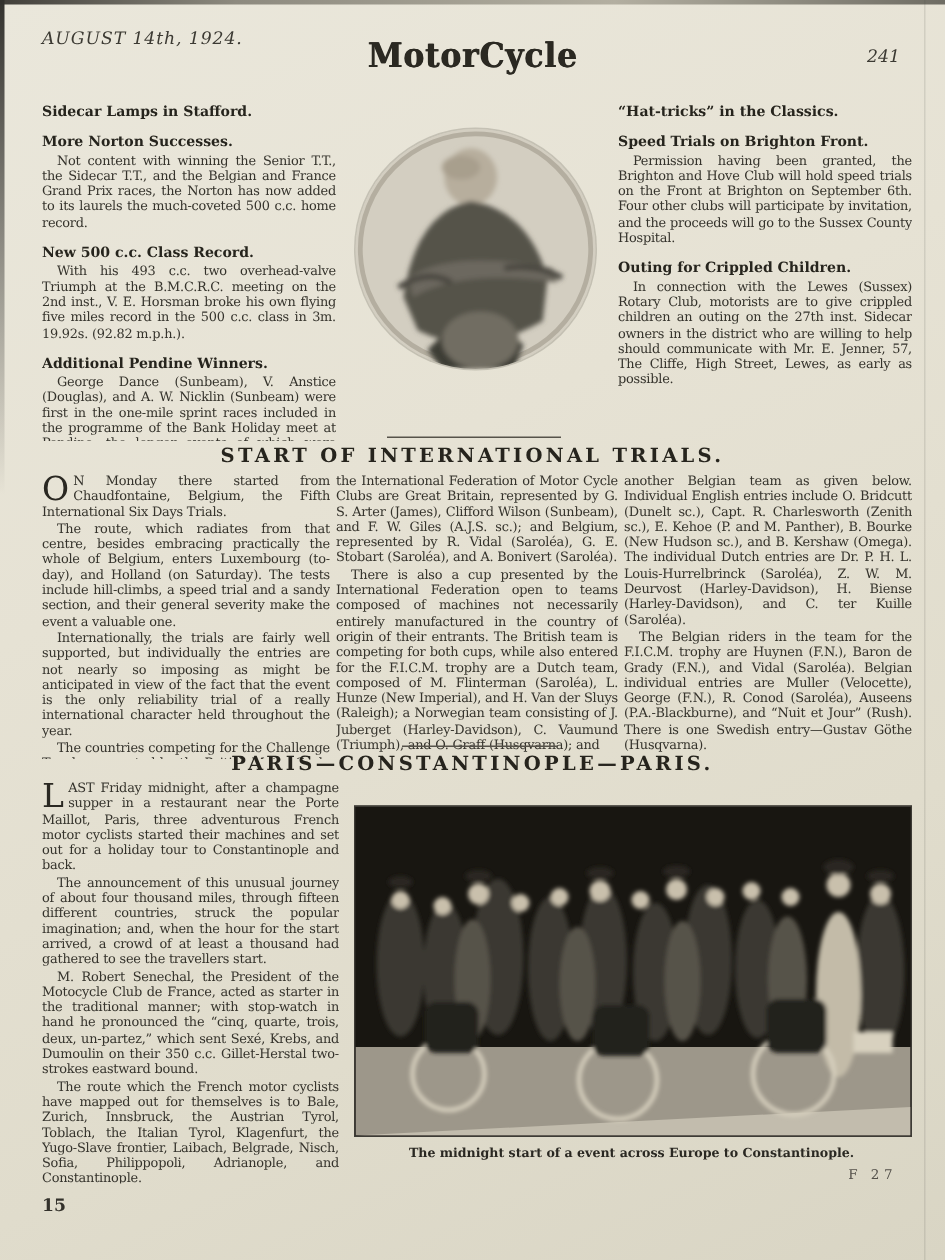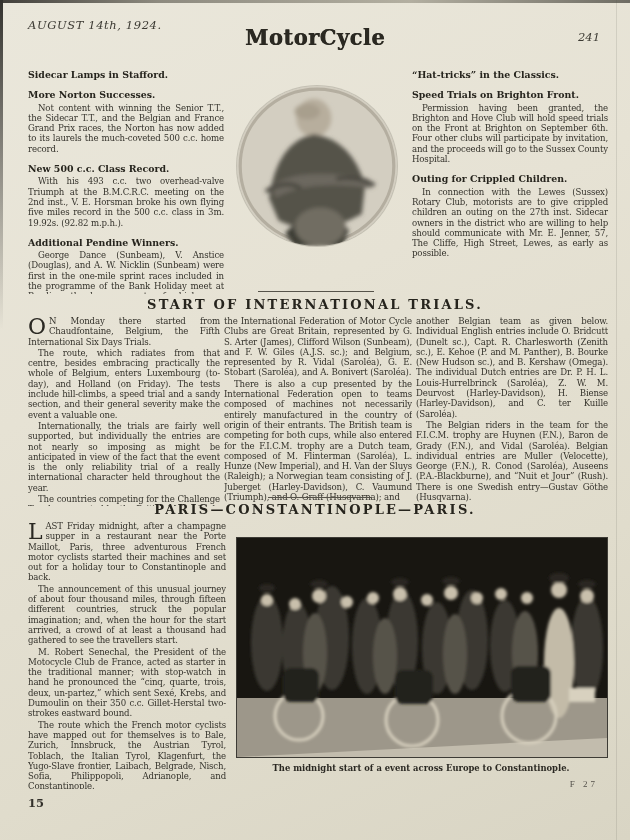--- a/index.html
+++ b/index.html
@@ -47,21 +47,21 @@
   .dropcap { float:left; font-size:22px; line-height:19px; padding:1px 3px 0 0;
     font-weight:normal; color:#2a2822; }
 
   .photo-frame { position:absolute; left:236px; top:537px; width:370px; height:219px;
     border:1px solid #3d3b35; background:#14130f; }
   .photo-frame svg { display:block; width:100%; height:100%; }
   .photo-caption { position:absolute; left:236px; top:763px; width:370px;
     text-align:center; font-weight:bold; font-size:8.4px; color:#2a2822; }
 
   .press-mark { position:absolute; right:32px; top:779px; font-size:9px;
-    letter-spacing:3px; color:#53504a;font-family:Liberation Serif, serif; }
+    letter-spacing:3px; color:#53504a; }
   .ftr-pageno { position:absolute; left:28px; top:796px; font-weight:bold;
     font-size:11.5px; color:#33312b; }
 </style>
 </head>
 <body>
 
 <div class="page">
   <div class="edge-top"></div>
   <div class="edge-left"></div>
   <div class="edge-right"></div>
@@ -110,21 +110,21 @@
     <p class="para">Permission having been granted, the Brighton and Hove Club will hold speed trials on the Front at Brighton on September 6th. Four other clubs will participate by invitation, and the proceeds will go to the Sussex County Hospital.</p>
     <div class="brief-h">Outing for Crippled Children.</div>
     <p class="para">In connection with the Lewes (Sussex) Rotary Club, motorists are to give crippled children an outing on the 27th inst. Sidecar owners in the district who are willing to help should communicate with Mr. E. Jenner, 57, The Cliffe, High Street, Lewes, as early as possible.</p>
   </div>
 
   <div class="rule" style="left:258px; top:291px; width:116px;"></div>
   <div class="sec-title" style="top:297px;">START OF INTERNATIONAL TRIALS.</div>
 
   <div class="col" style="left:28px; top:316px; width:192px; height:190px;">
     <p class="para noindent"><span class="dropcap">O</span><span>N Monday there started from Chaudfontaine, Belgium, the Fifth International Six Days Trials.</span></p>
-    <p class="para">The route, which radiates from that centre, besides embracing practically the whole of Belgium, enters Luxembourg (to-day), and Holland (on Friday). The tests include hill-climbs, a speed trial and a sandy section, and their general severity make the event a valuable one.</p>
+    <p class="para">The route, which radiates from that centre, besides embracing practically the whole of Belgium, enters Luxembourg (to-day), and Holland (on Saturday). The tests include hill-climbs, a speed trial and a sandy section, and their general severity make the event a valuable one.</p>
     <p class="para">Internationally, the trials are fairly well supported, but individually the entries are not nearly so imposing as might be anticipated in view of the fact that the event is the only reliability trial of a really international character held throughout the year.</p>
     <p class="para">The countries competing for the Challenge Trophy presented by the British Motor Cycle Manufacturers’ Union to</p>
   </div>
   <div class="col" style="left:224px; top:316px; width:188px; height:190px;">
     <p class="para noindent">the International Federation of Motor Cycle Clubs are Great Britain, represented by G. S. Arter (James), Clifford Wilson (Sunbeam), and F. W. Giles (A.J.S. sc.); and Belgium, represented by R. Vidal (Saroléa), G. E. Stobart (Saroléa), and A. Bonivert (Saroléa).</p>
     <p class="para">There is also a cup presented by the International Federation open to teams composed of machines not necessarily entirely manufactured in the country of origin of their entrants. The British team is competing for both cups, while also entered for the F.I.C.M. trophy are a Dutch team, composed of M. Flinterman (Saroléa), L. Hunze (New Imperial), and H. Van der Sluys (Raleigh); a Norwegian team consisting of J. Juberget (Harley-Davidson), C. Vaumund (Triumph), and O. Graff (Husqvarna); and</p>
   </div>
   <div class="col" style="left:416px; top:316px; width:192px; height:190px;">
     <p class="para noindent">another Belgian team as given below. Individual English entries include O. Bridcutt (Dunelt sc.), Capt. R. Charlesworth (Zenith sc.), E. Kehoe (P. and M. Panther), B. Bourke (New Hudson sc.), and B. Kershaw (Omega). The individual Dutch entries are Dr. P. H. L. Louis-Hurrelbrinck (Saroléa), Z. W. M. Deurvost (Harley-Davidson), H. Biense (Harley-Davidson), and C. ter Kuille (Saroléa).</p>
     <p class="para">The Belgian riders in the team for the F.I.C.M. trophy are Huynen (F.N.), Baron de Grady (F.N.), and Vidal (Saroléa). Belgian individual entries are Muller (Velocette), George (F.N.), R. Conod (Saroléa), Auseens (P.A.-Blackburne), and “Nuit et Jour” (Rush). There is one Swedish entry—Gustav Göthe (Husqvarna).</p>

